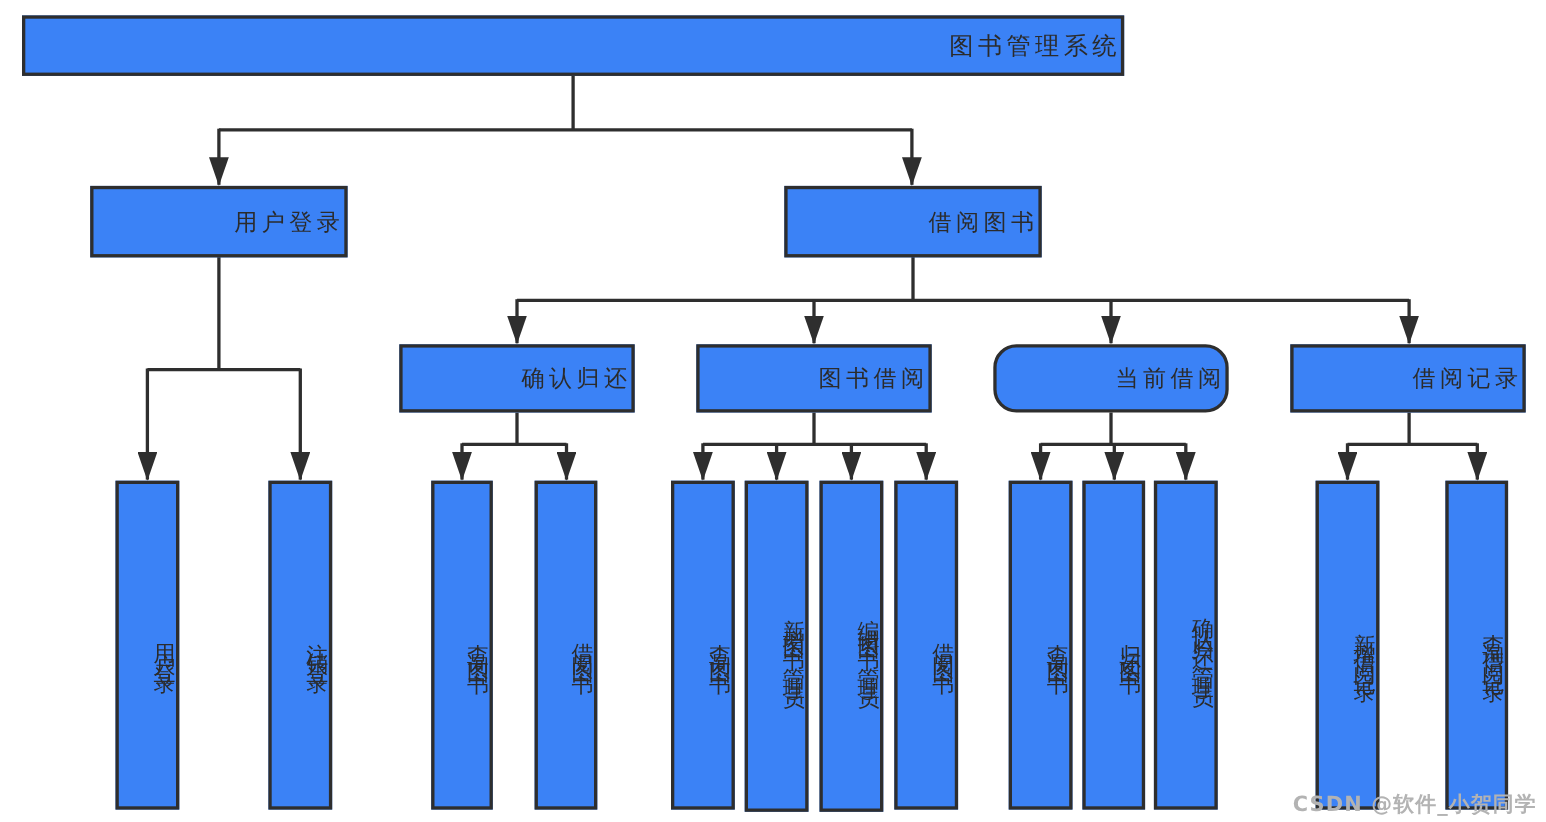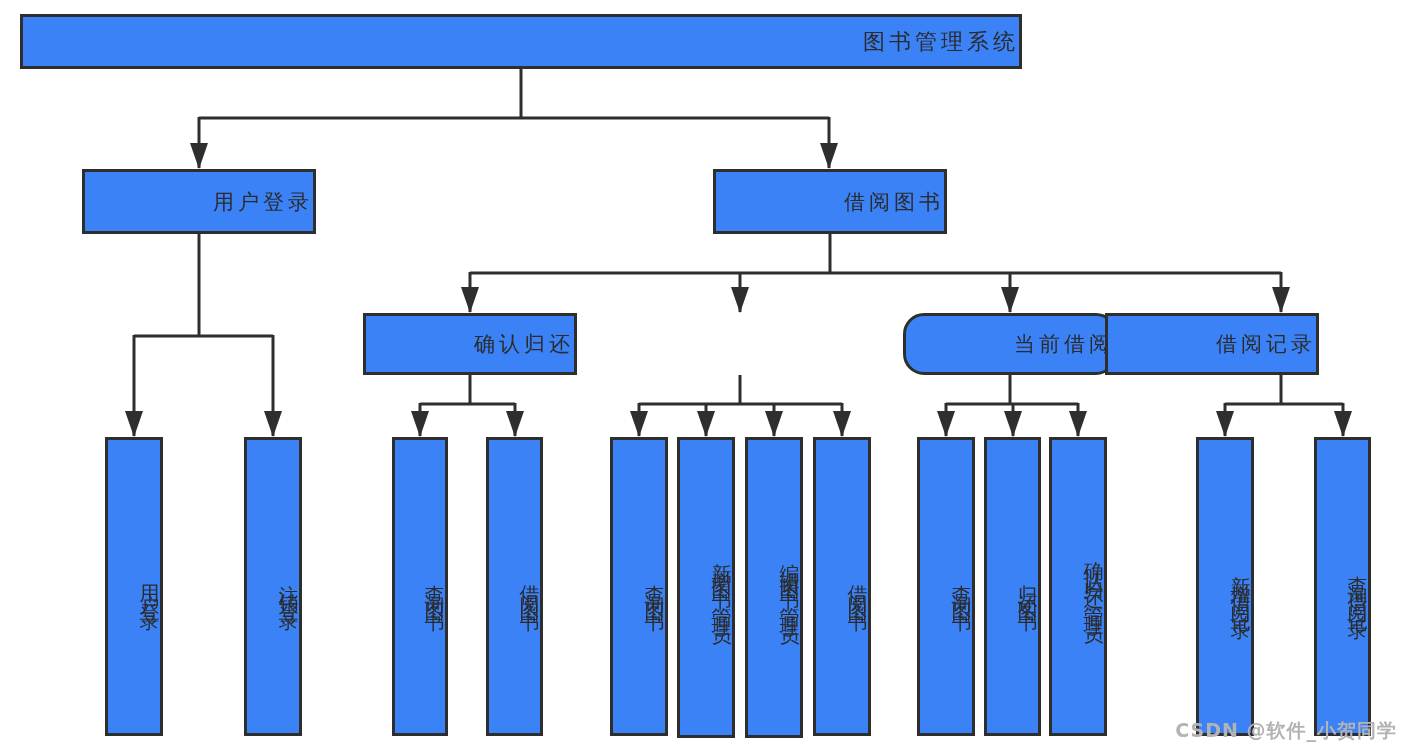--- a/index.html
+++ b/index.html
@@ -111,24 +111,27 @@
   <div class="box hbox" style="left:82px; top:169px; width:234px; height:65px;">
     <span class="label">用户登录</span>
   </div>
   <div class="box hbox" style="left:713px; top:169px; width:234px; height:65px;">
     <span class="label">借阅图书</span>
   </div>
 
   <div class="box hbox" style="left:363px; top:313px; width:214px; height:62px;">
     <span class="label">确认归还</span>
   </div>
+  <div class="box hbox" style="left:633px; top:313px; width:214px; height:62px;">
+    <span class="label">图书借阅</span>
+  </div>
   <div class="box hbox" style="left:903px; top:313px; width:214px; height:62px;border-radius:21px;">
     <span class="label">当前借阅</span>
   </div>
-  <div class="box hbox" style="left:1105px; top:313px; width:214px; height:62px;padding-left:42px;">
+  <div class="box hbox" style="left:1173px; top:313px; width:214px; height:62px;padding-left:42px;">
     <span class="label">借阅记录</span>
   </div>
 
   <div class="box vbox" style="left:105px; top:437px; width:58px; height:299px;">
     <span class="vtext">用户登录</span>
   </div>
   <div class="box vbox" style="left:244px; top:437px; width:58px; height:299px;">
     <span class="vtext">注销登录</span>
   </div>
 

